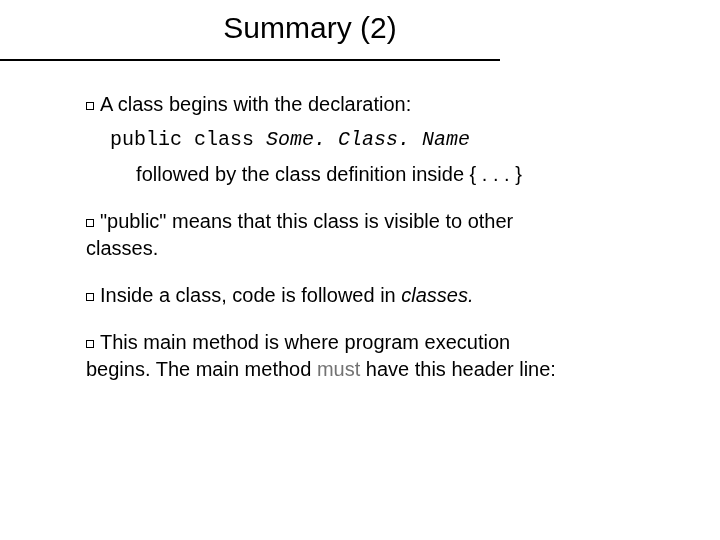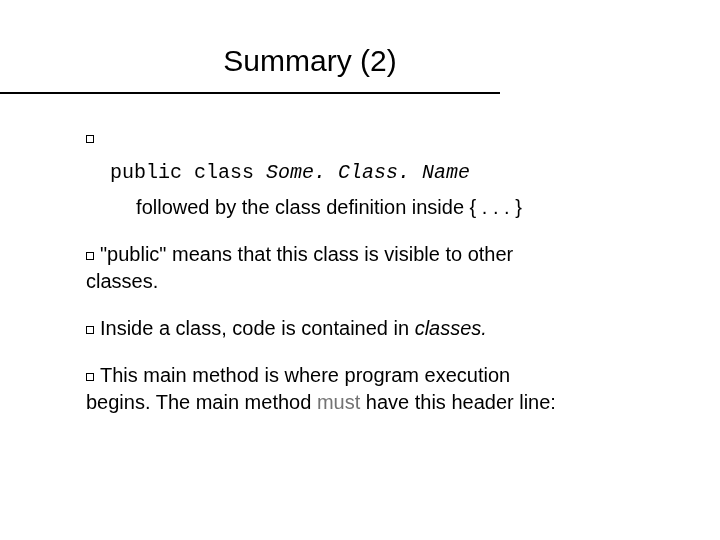--- a/index.html
+++ b/index.html
@@ -7,21 +7,21 @@
     width: 720px;
     height: 540px;
     background: #fff;
     font-family: Arial, Helvetica, sans-serif;
     color: #000;
     overflow: hidden;
   }
   .slide {
     width: 620px;
     height: 540px;
-    padding: 44px 40px 40px 40px;
+    padding: 11px 40px 40px 40px;
     position: relative;
   }
   .title-wrap {
     text-align: center;
     margin-bottom: 6px;
   }
   .title {
     font-size: 30px;
     font-weight: normal;
     display: inline-block;
@@ -83,35 +83,35 @@
   </div>
 
   <div class="rule-area">
     <div class="rule-line"></div>
   </div>
 
   <div class="content">
 
 
     <div class="item">
-      <span class="sq"></span>
+      <span class="sq"></span><span>A class begins with the declaration:</span>
       <div class="code-line">
         <span>public class </span><span class="italic">Some. Class. Name</span>
       </div>
       <div class="follow">
         <span>followed by the class definition inside {</span><span> . . .   }</span>
       </div>
     </div>
 
     <div class="item">
       <span class="sq"></span><span>"public" means that this class is visible to other classes.</span>
     </div>
 
     <div class="item">
-      <span class="sq"></span><span>Inside a class, code is contained in </span><span class="italic">classes.</span>
+      <span class="sq"></span><span>Inside a class, code is followed in </span><span class="italic">classes.</span>
     </div>
 
     <div class="item">
       <span class="sq"></span><span>This main method is where program execution begins. The main method </span><span class="red">must</span><span> have this header line:</span>
     </div>
 
   </div>
 </div>
 
 </body></html>

